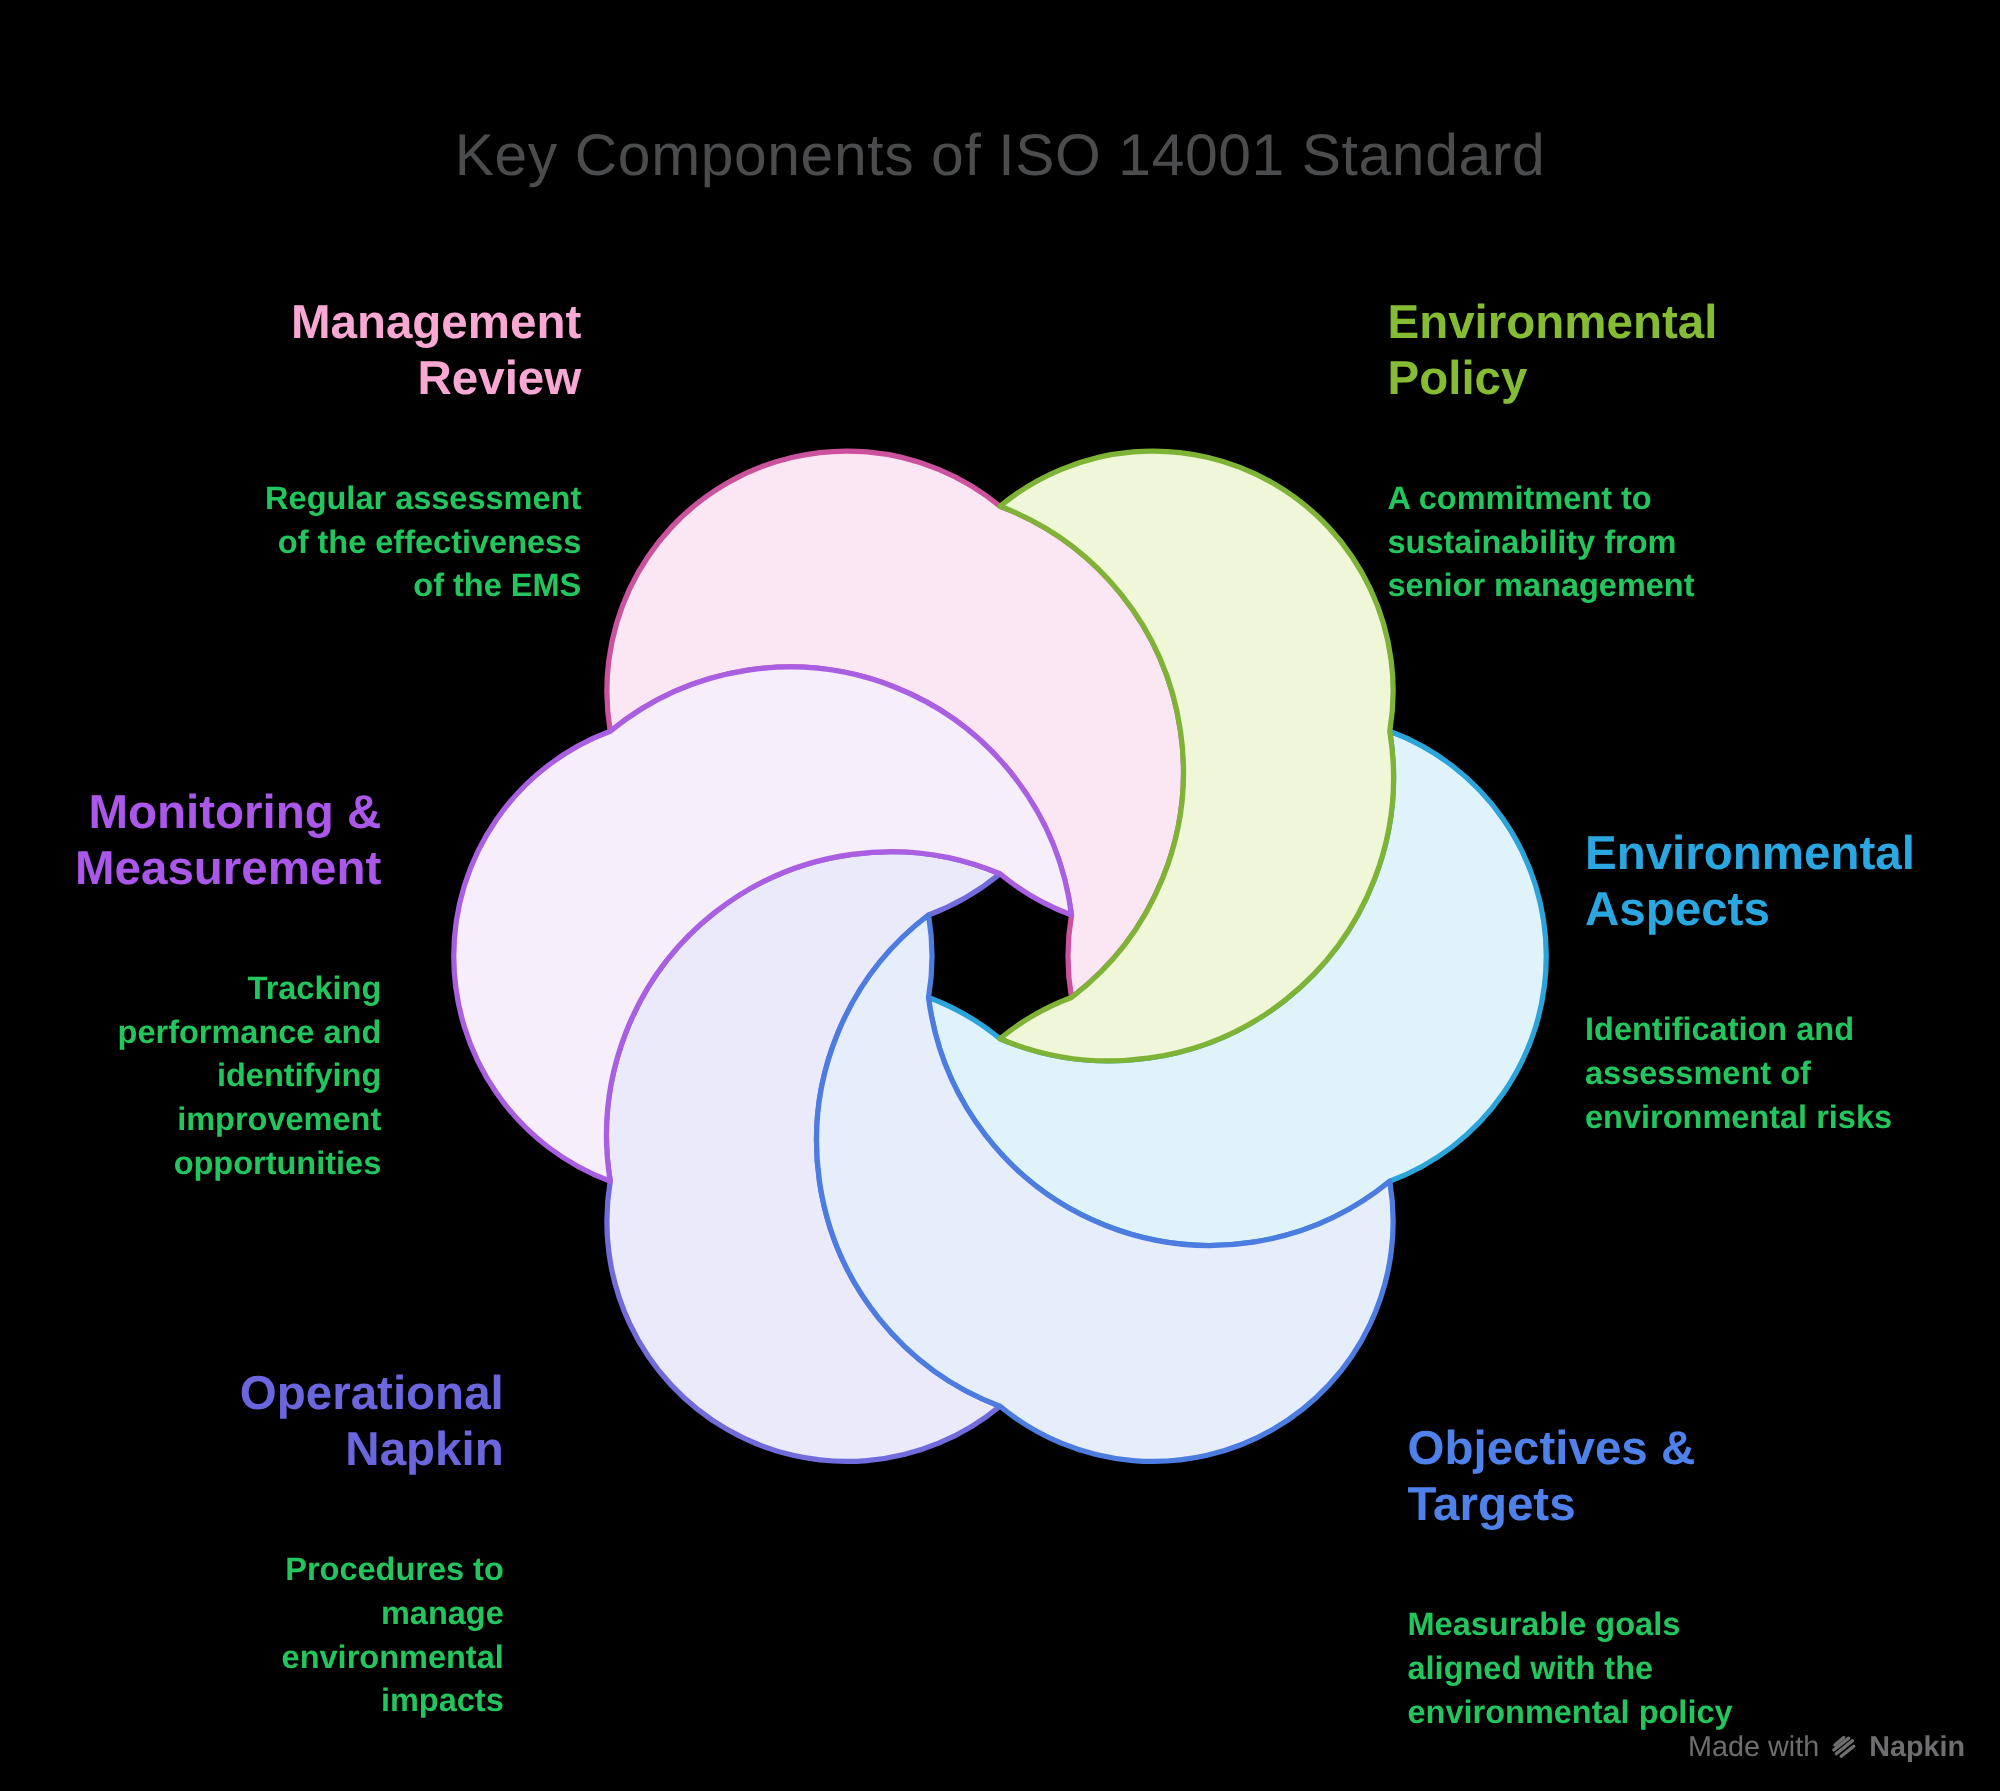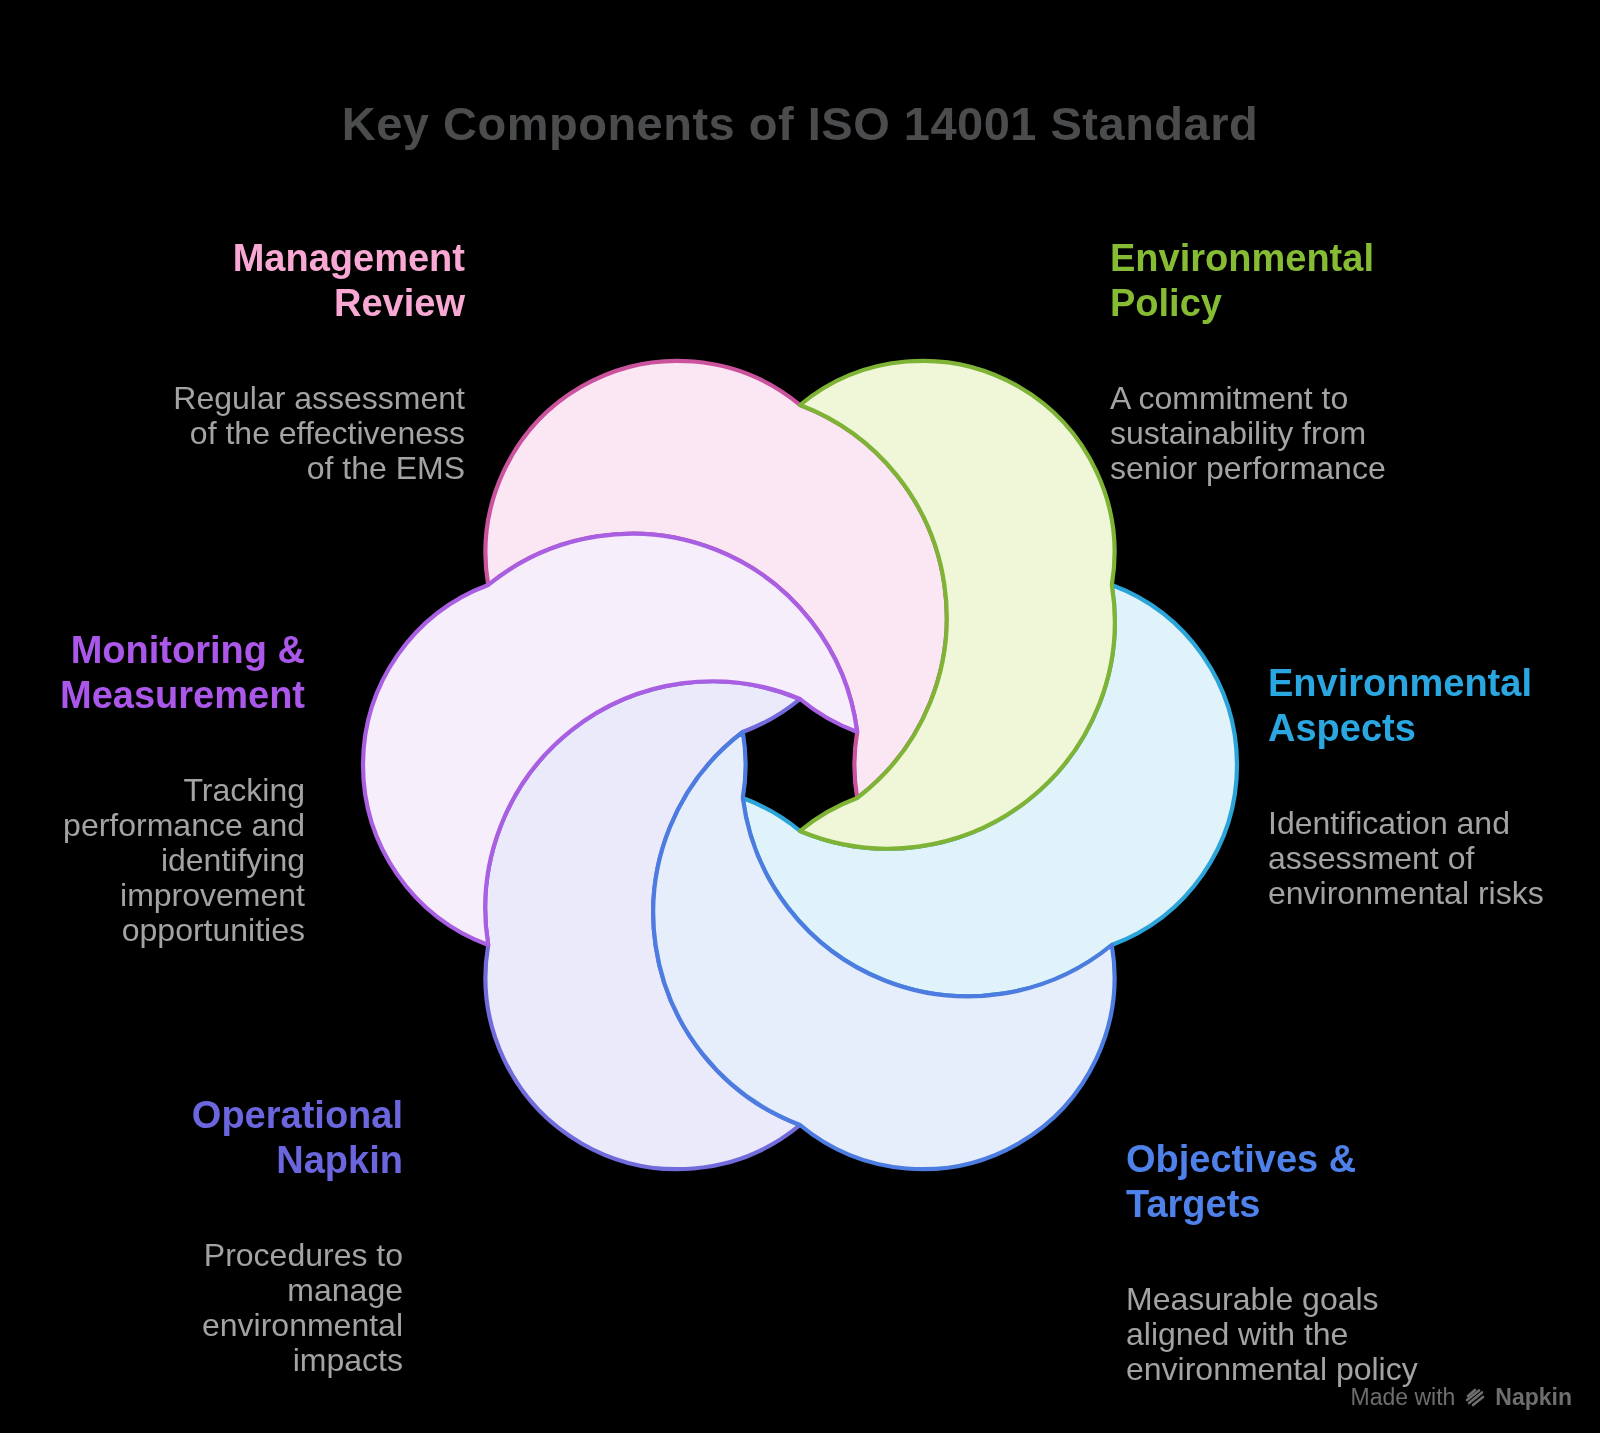--- a/index.html
+++ b/index.html
@@ -21,42 +21,42 @@
     left: 0;
     top: 0;
   }
   .page-title {
     position: absolute;
     left: 0;
     right: 0;
     top: 96px;
     text-align: center;
     font-size: 47px;
-    font-weight: bold;
+    font-weight: normal;
     letter-spacing: 0.5px;
     color: #4b4c4e;
     white-space: pre-line;
   }
   .petal-label {
     position: absolute;
     white-space: pre-line;
   }
   .petal-label .petal-heading {
     margin: 0;
     font-size: 38px;
     font-weight: bold;
     line-height: 45px;
     white-space: pre-line;
   }
   .petal-label .petal-description {
     margin: 37px 0 0 0;
-    font-size: 32px;
-    font-weight: 400;
+    font-size: 26px;
+    font-weight: 700;
     line-height: 35px;
-    color: #a3a3a3;
+    color: #22c55e;
     white-space: pre-line;
   }
   .align-right { text-align: right; }
   .align-left  { text-align: left; }
 
   .pos-management-review     { right: 1135px; top: 218px; }
   .pos-environmental-policy  { left: 1110px;  top: 218px; }
   .pos-environmental-aspects { left: 1268px;  top: 643px; }
   .pos-objectives-targets    { left: 1126px;  top: 1075px; }
   .pos-operational-control   { right: 1197px; top: 1075px; }
@@ -97,21 +97,21 @@
     <p class="petal-description">Regular assessment
 of the effectiveness
 of the EMS</p>
   </div>
 
   <div class="petal-label align-left pos-environmental-policy">
     <h2 class="petal-heading" style="color: rgb(133, 188, 51);">Environmental
 Policy</h2>
     <p class="petal-description">A commitment to
 sustainability from
-senior performance</p>
+senior management</p>
   </div>
 
   <div class="petal-label align-left pos-environmental-aspects">
     <h2 class="petal-heading" style="color: rgb(42, 167, 224);">Environmental
 Aspects</h2>
     <p class="petal-description">Identification and
 assessment of
 environmental risks</p>
   </div>
 

